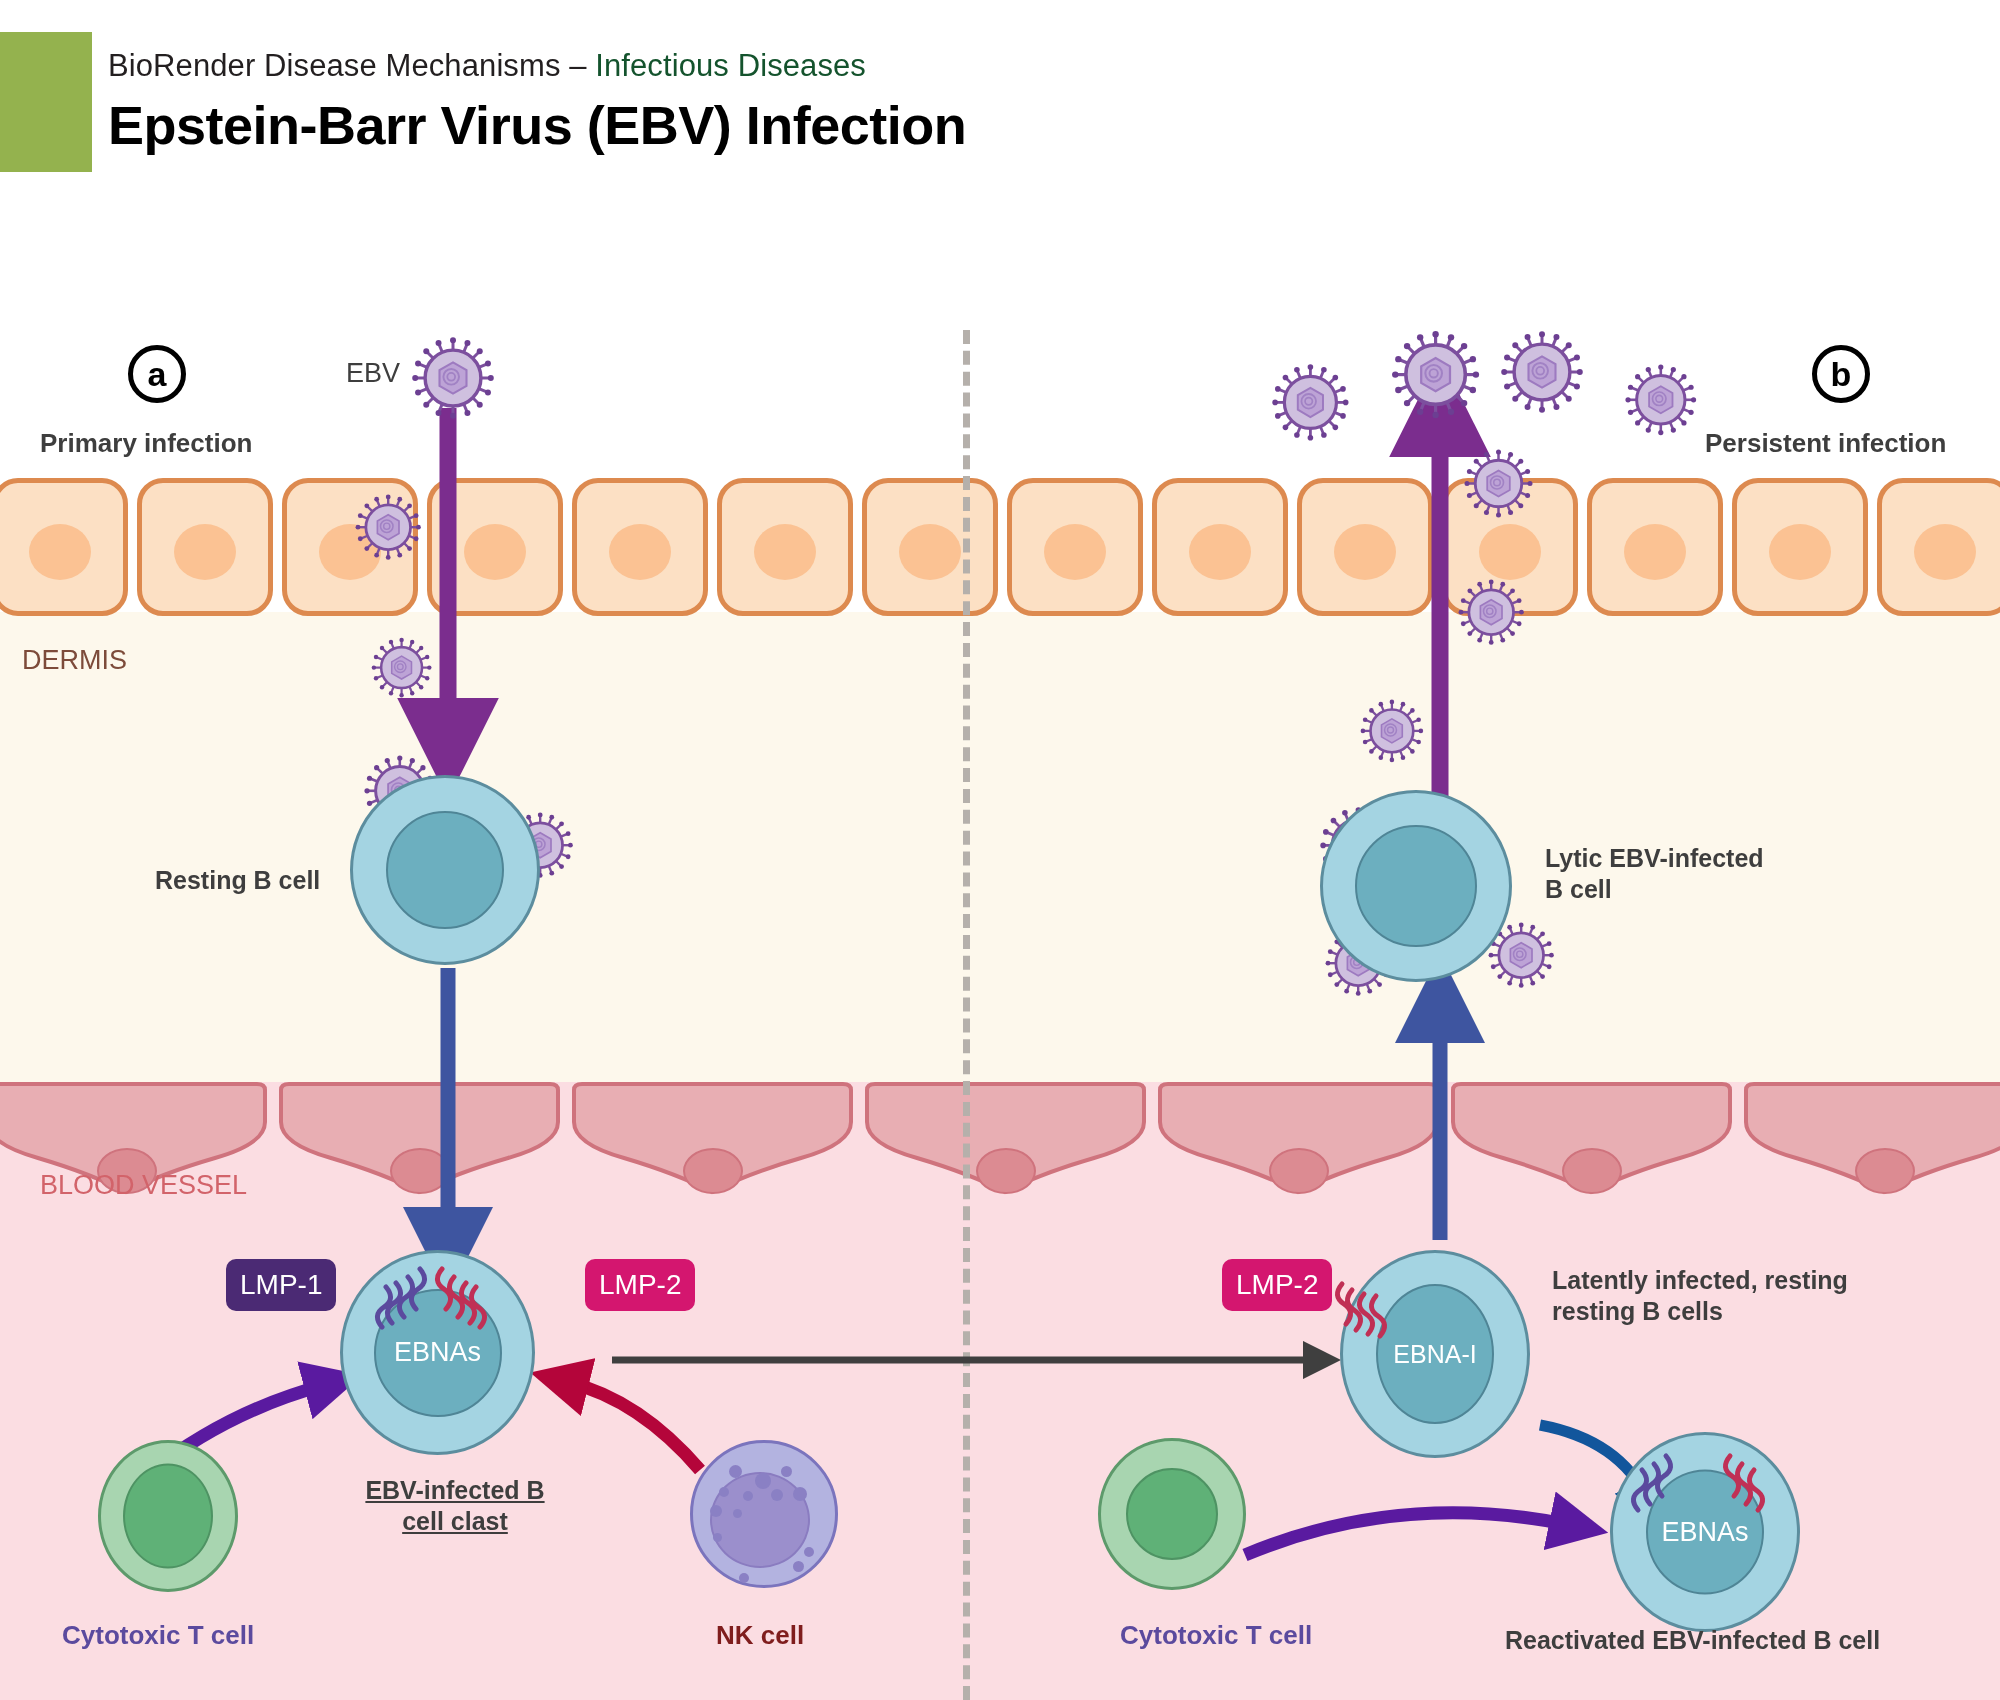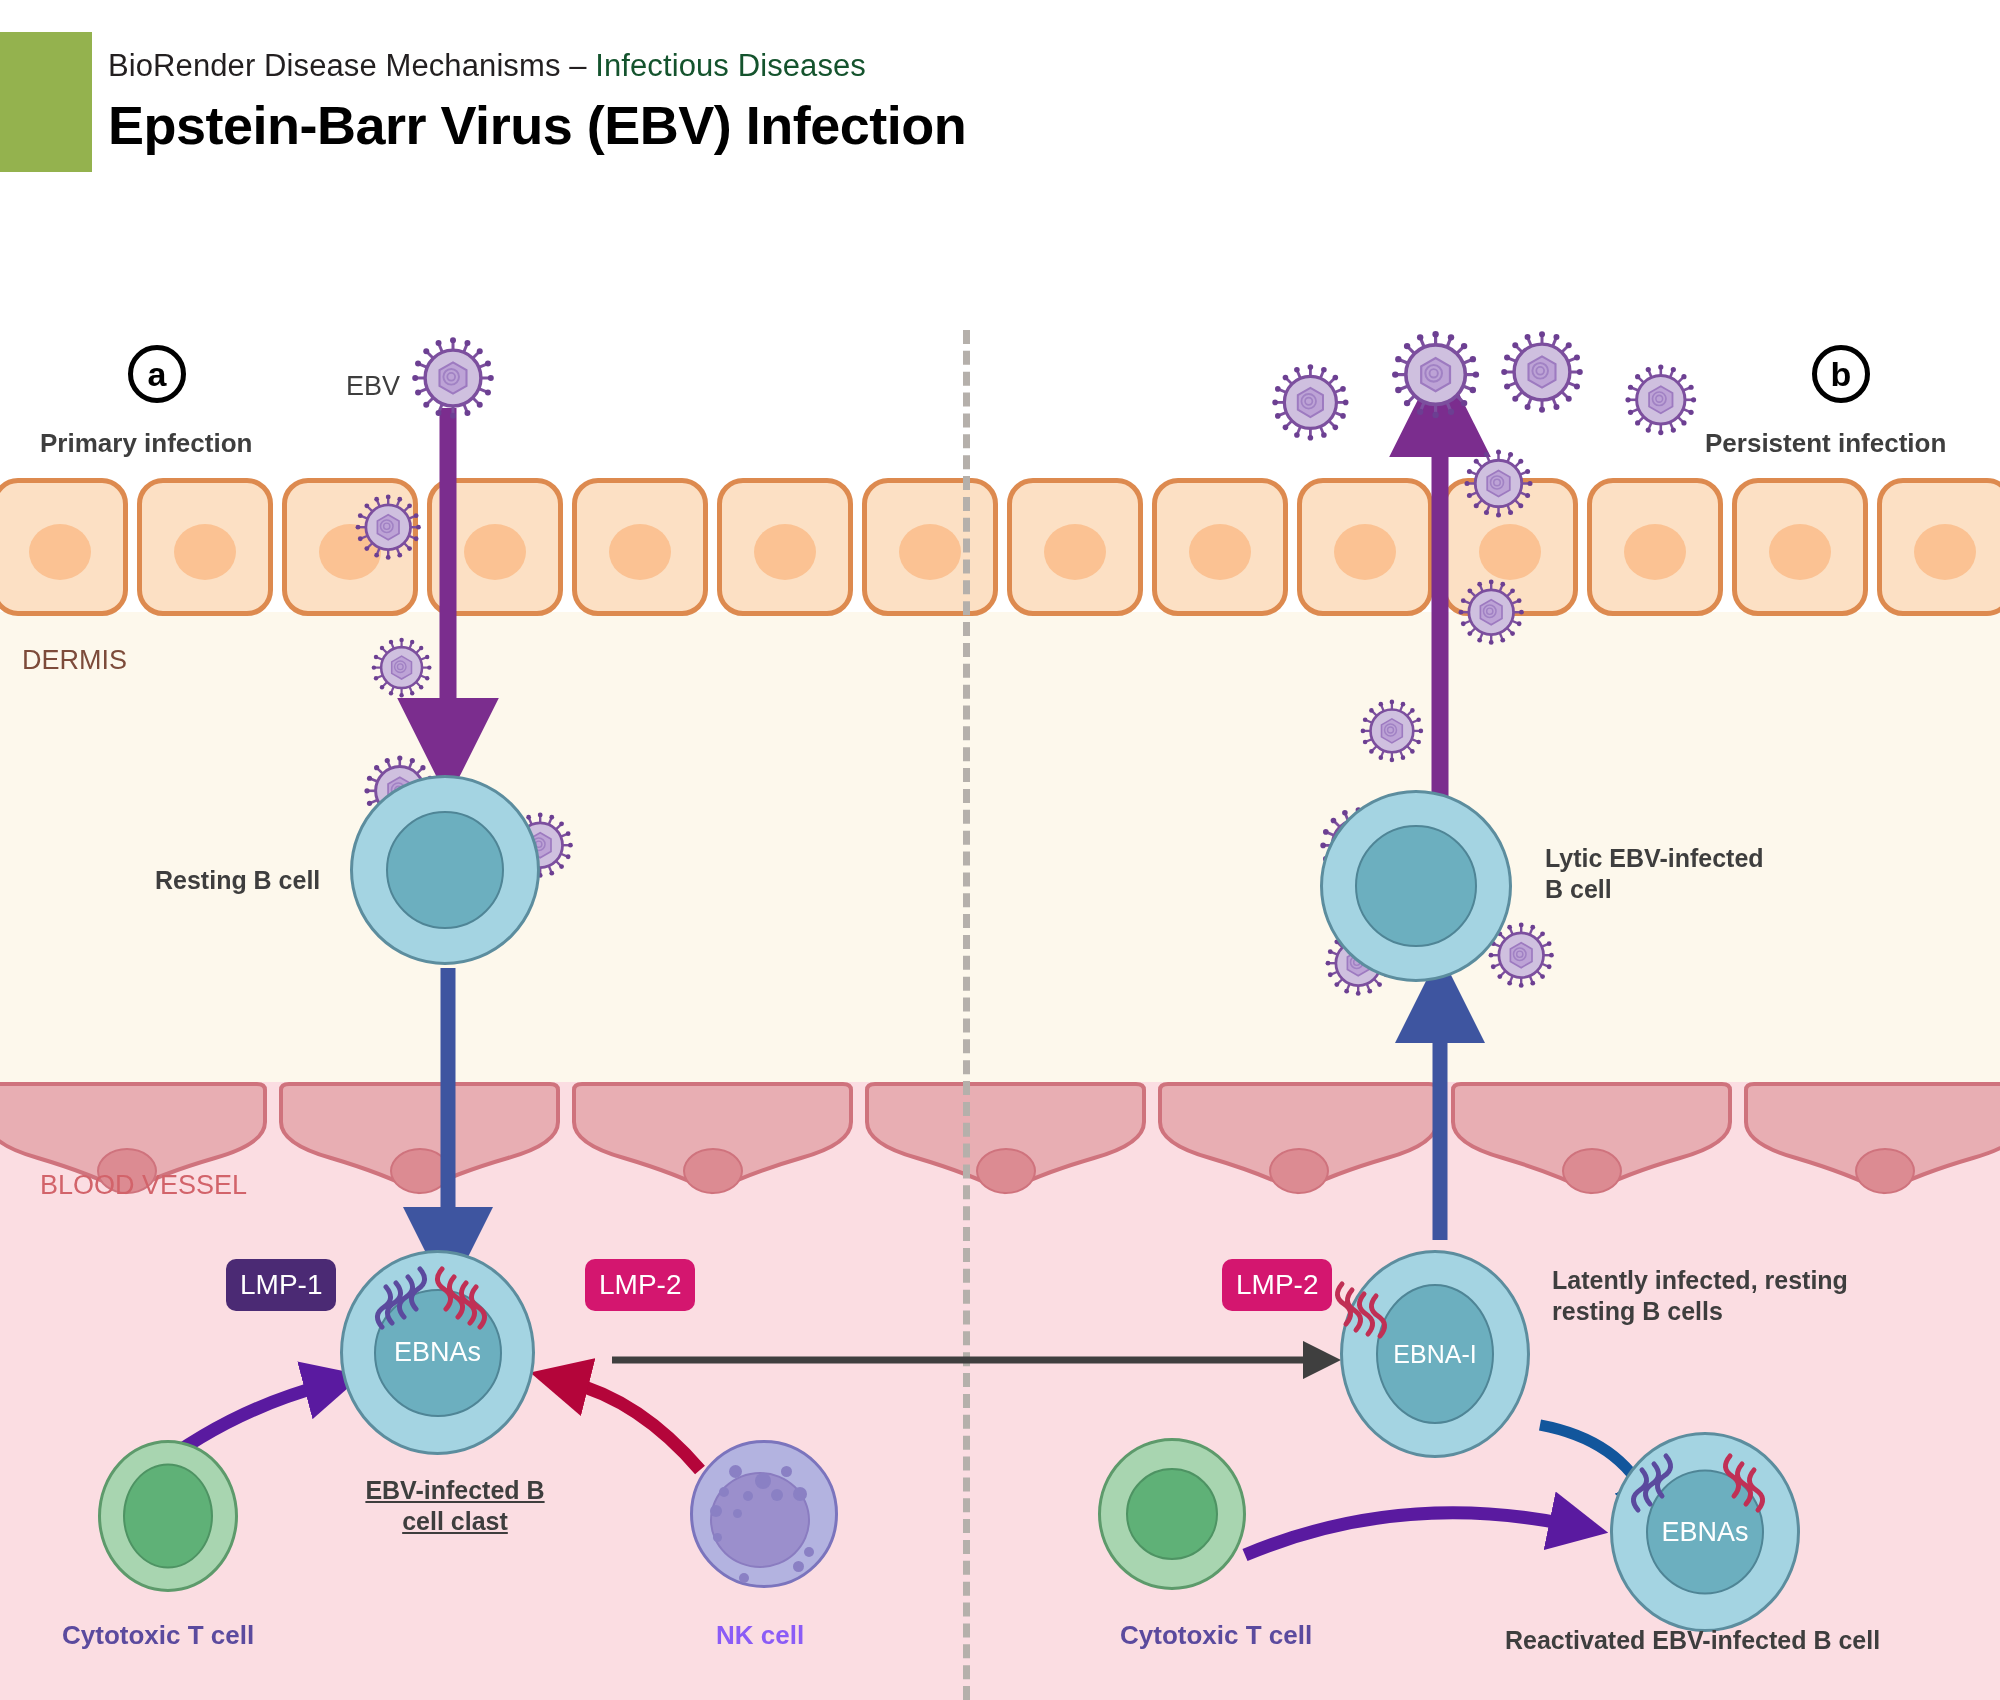--- a/index.html
+++ b/index.html
@@ -36,23 +36,23 @@
                 display:flex;align-items:center;justify-content:center;
                 font-size:34px;font-weight:bold;color:#000;box-sizing:border-box;background:#fff;}
   .panel-label{position:absolute;font-size:26px;font-weight:bold;color:#3e3e3e;white-space:nowrap;}
 
   
   #dermis-label{position:absolute;left:22px;top:645px;font-size:27px;color:#7d4b3a;}
   #vessel-label{position:absolute;left:40px;top:1170px;font-size:27px;color:#d2636a;}
 
   
   .lbl{position:absolute;font-size:25px;font-weight:bold;color:#3e3e3e;line-height:1.22;}
-  .lbl-plain{position:absolute;font-size:27px;color:#3e3e3e;margin-top:13px;}
+  .lbl-plain{position:absolute;font-size:27px;color:#3e3e3e;}
   .lbl-ct{position:absolute;font-size:26px;font-weight:bold;color:#5b4a9e;white-space:nowrap;}
-  .lbl-nk{position:absolute;font-size:26px;font-weight:bold;color:#8b5cf6;white-space:nowrap;}
+  .lbl-nk{position:absolute;font-size:26px;font-weight:bold;color:#7f1d1d;white-space:nowrap;}
 
   
   .badge{position:absolute;border-radius:10px;color:#fff;font-size:28px;
          display:flex;align-items:center;justify-content:center;padding:0 14px;height:52px;}
   .badge.lmp1{background:#4b2a74;}
   .badge.lmp2{background:#d4166f;}
 
   
   .bcell{position:absolute;border-radius:50%;background:#a4d4e2;border:3px solid #5c8d9e;
          box-sizing:border-box;}

